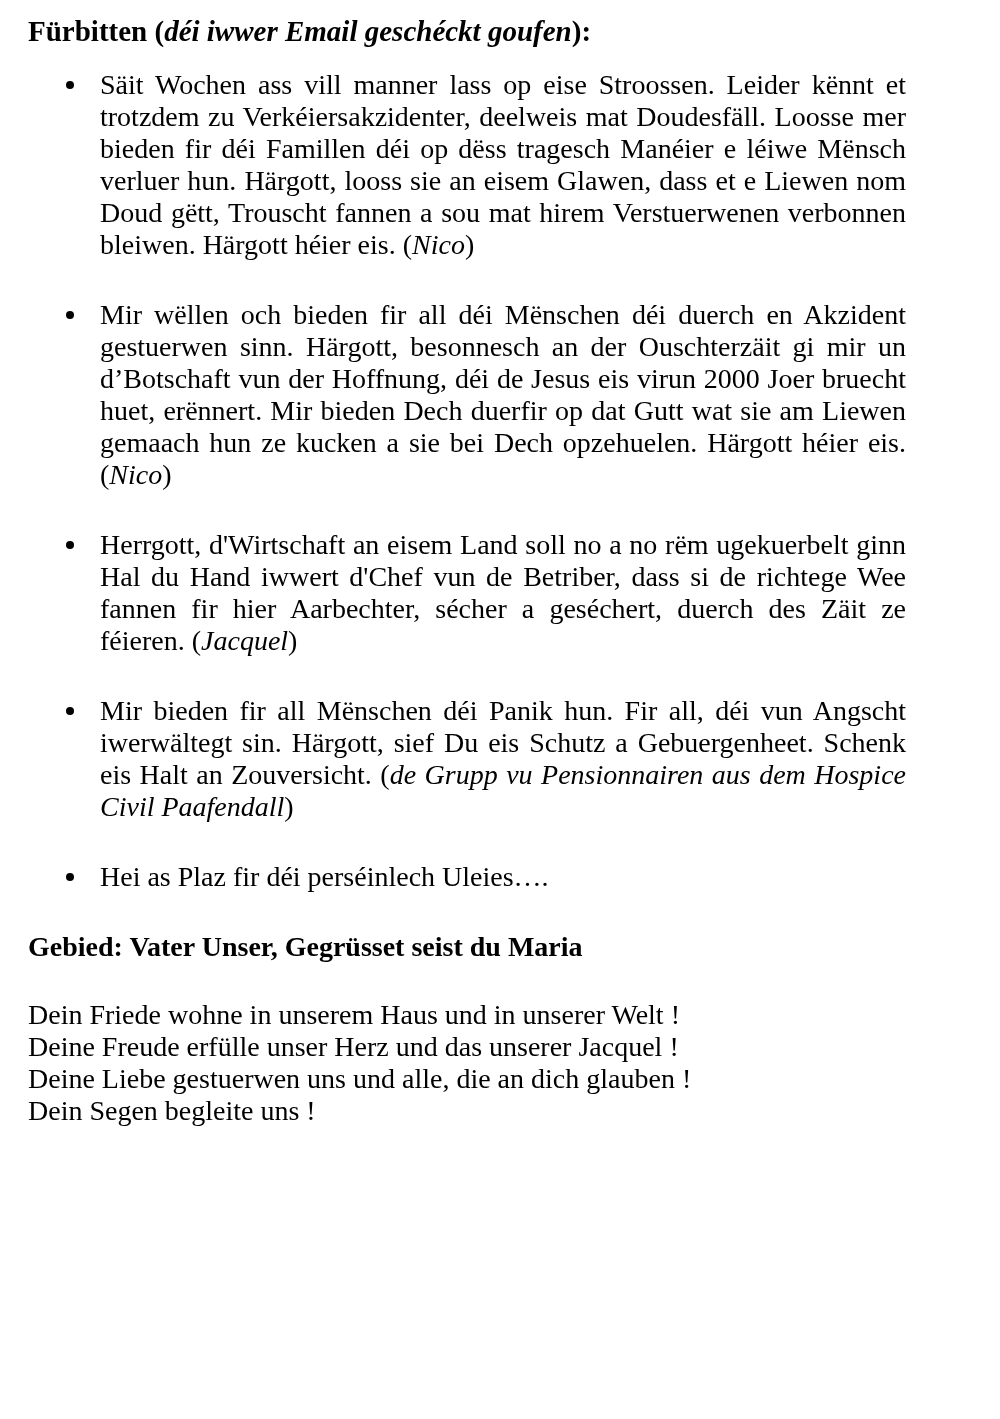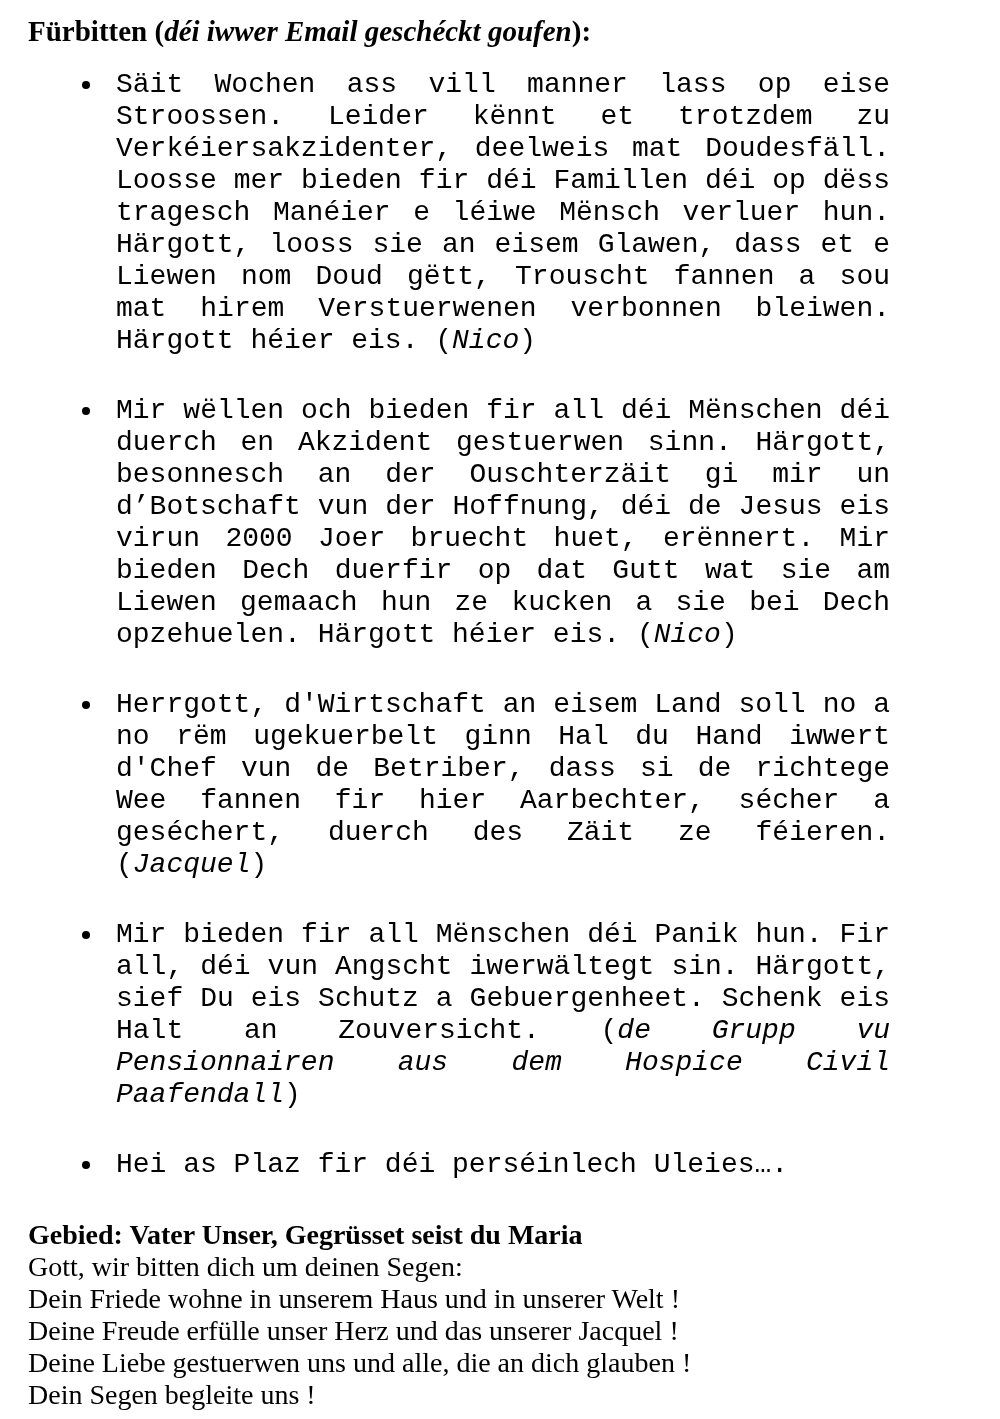--- a/index.html
+++ b/index.html
@@ -20,42 +20,41 @@
     background: #ffffff;
   }
   .doc-title {
     font-weight: 700;
     font-size: 29px;
     margin: 0 0 22px 0;
   }
   .doc-title .bi { font-style: italic; }
   ul.intentions {
     list-style: none;
-    margin: 16px;
+    margin: 0;
     padding: 0;
-    font-family: Liberation Mono, monospace;
   }
   li.intention {
     position: relative;
     padding-left: 72px;
     text-align: justify;
     margin: 0 0 38px 0;
   }
   li.intention .dot {
     position: absolute;
     left: 38px;
     top: 12px;
     width: 8px;
     height: 8px;
     border-radius: 50%;
     background: #000000;
   }
   .it { font-style: italic; }
   .bold-line { font-weight: 700; margin: 0; }
-  .gebied-line { }
+  .gebied-line { margin-bottom: 36px; }
   .schluss-line { margin-bottom: 30px; }
   .closing { margin: 0; }
   .closing .cl-line { margin: 0; }
 </style>
 </head>
 <body>
 
 <div class="page">
 
   <p class="doc-title"><span>Fürbitten (</span><span class="bi">déi iwwer Email geschéckt goufen</span><span>):</span></p>
@@ -65,21 +64,20 @@
     <li class="intention"><span class="dot"></span><span>Mir wëllen och bieden fir all déi Mënschen déi duerch en Akzident gestuerwen sinn. Härgott, besonnesch an der Ouschterzäit gi mir un d’Botschaft vun der Hoffnung, déi de Jesus eis virun 2000 Joer bruecht huet, erënnert. Mir bieden Dech duerfir op dat Gutt wat sie am Liewen gemaach hun ze kucken a sie bei Dech opzehuelen. Härgott héier eis. (</span><span class="it">Nico</span><span>)</span></li>
     <li class="intention"><span class="dot"></span><span>Herrgott, d'Wirtschaft an eisem Land soll no a no rëm ugekuerbelt ginn Hal du Hand iwwert d'Chef vun de Betriber, dass si de richtege Wee fannen fir hier Aarbechter, sécher a geséchert, duerch des Zäit ze féieren. (</span><span class="it">Jacquel</span><span>)</span></li>
     <li class="intention"><span class="dot"></span><span>Mir bieden fir all Mënschen déi Panik hun. Fir all, déi vun Angscht iwerwältegt sin. Härgott, sief Du eis Schutz a Gebuergenheet. Schenk eis Halt an Zouversicht. (</span><span class="it">de Grupp vu Pensionnairen aus dem Hospice Civil Paafendall</span><span>)</span></li>
     <li class="intention"><span class="dot"></span><span>Hei as Plaz fir déi perséinlech Uleies….</span><span class="it"></span><span></span></li>
   </ul>
 
   <p class="bold-line gebied-line">Gebied: Vater Unser, Gegrüsset seist du Maria</p>
 
 
   <div class="closing">
-    <p class="cl-line">Gott, wir bitten dich um deinen Segen:</p>
     <p class="cl-line">Dein Friede wohne in unserem Haus und in unserer Welt !</p>
     <p class="cl-line">Deine Freude erfülle unser Herz und das unserer Jacquel !</p>
     <p class="cl-line">Deine Liebe gestuerwen uns und alle, die an dich glauben !</p>
     <p class="cl-line">Dein Segen begleite uns !</p>
 
   </div>
 
 </div>
 
 </body></html>

